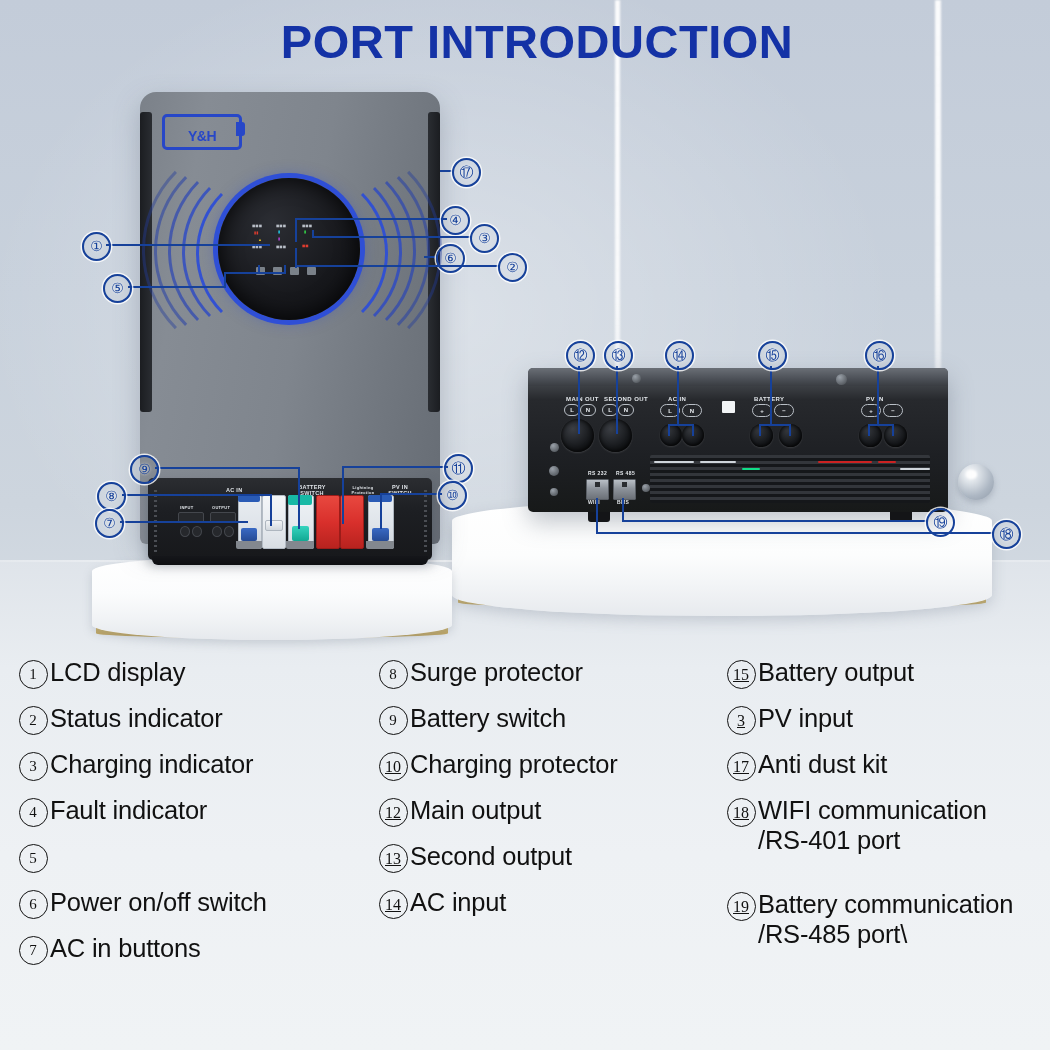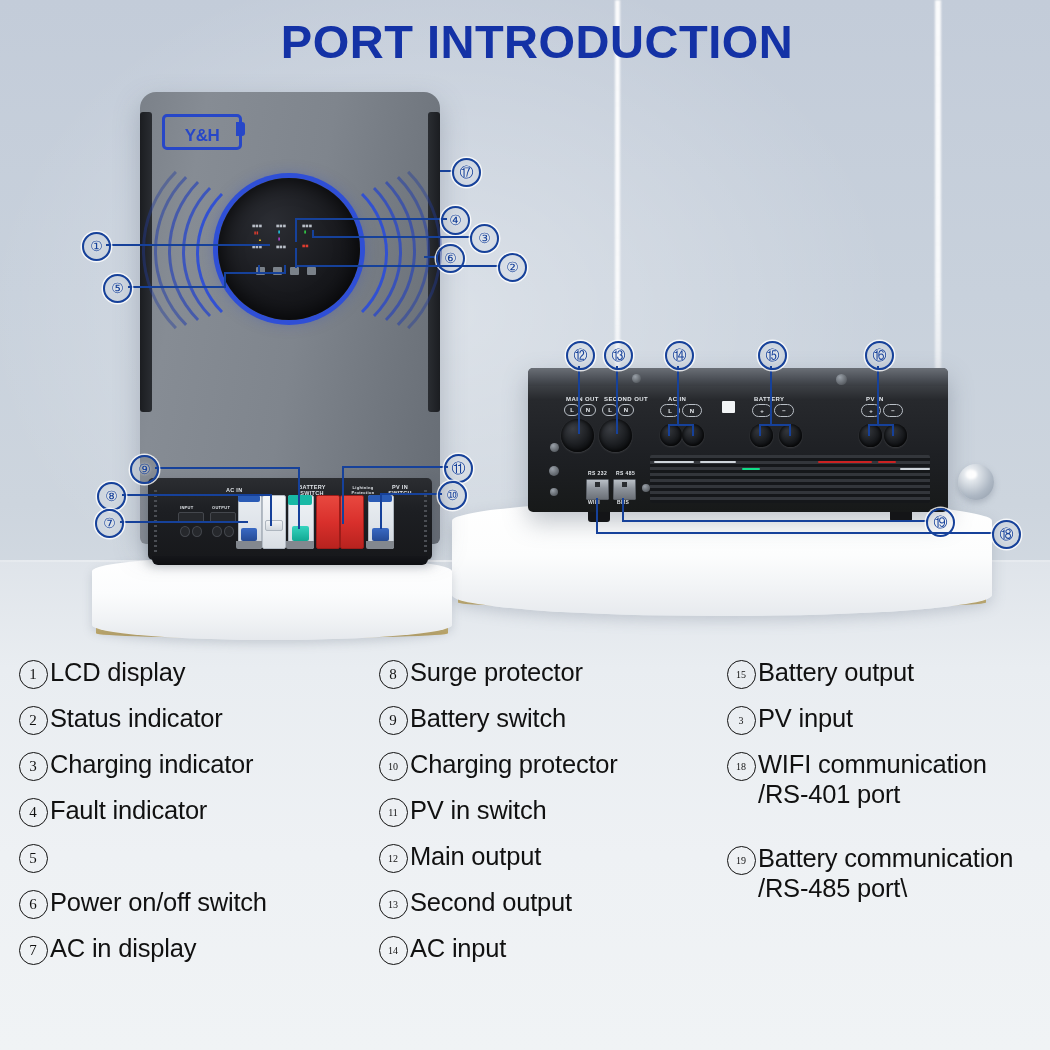--- a/index.html
+++ b/index.html
@@ -56,21 +56,21 @@
       border-radius:16px 16px 6px 6px;
       background:linear-gradient(100deg,#7b8189 0%,#868c94 18%,#7f858d 52%,#71777f 78%,#666c74 100%);
       box-shadow:0 10px 26px rgba(90,100,115,.35);}
   .unit-l-edgeL{position:absolute;left:140px;top:112px;width:12px;height:300px;border-radius:3px;
       background:linear-gradient(90deg,#1b1d21,#2a2d32);}
   .unit-l-edgeR{position:absolute;left:428px;top:112px;width:12px;height:300px;border-radius:3px;
       background:linear-gradient(90deg,#2a2d32,#1b1d21);}
 
   .logo-badge{position:absolute;left:162px;top:114px;width:74px;height:30px;
       border:3px solid #2747c8;border-radius:5px;display:flex;align-items:center;justify-content:center;}
-  .logo-badge span{color:#2747c8;font-size:17px;font-weight:bold;letter-spacing:-.5px;margin-top:8px;}
+  .logo-badge span{color:#2747c8;font-size:14px;font-weight:bold;letter-spacing:-.5px;margin-top:8px;}
   .logo-nub{position:absolute;left:236px;top:122px;width:9px;height:14px;border-radius:0 3px 3px 0;background:#2747c8;}
 
   .ring-out{position:absolute;left:218px;top:178px;width:142px;height:142px;border-radius:50%;
       background:radial-gradient(circle at 38% 32%, #2b2d33 0%, #17181c 58%, #0c0d10 100%);
       box-shadow:0 0 0 5px #2f4fd6, 0 0 16px rgba(40,70,210,.55), inset 0 0 22px rgba(0,0,0,.85);}
   .wave{position:absolute;border-radius:50%;border:3px solid transparent;}
 
   .lcd{position:absolute;left:252px;top:224px;width:76px;height:34px;}
   .lcd-cell{position:absolute;font-size:4px;line-height:1;}
 
@@ -128,21 +128,21 @@
       display:flex;padding:0 16px;box-sizing:border-box;}
   .lcol{flex:1;display:flex;flex-direction:column;padding-top:6px;}
   .lcol.c1{flex:0 0 360px;}
   .lcol.c2{flex:0 0 348px;}
   .lrow{display:flex;align-items:flex-start;margin-bottom:6px;min-height:40px;}
   .lnum{flex:0 0 34px;height:27px;display:flex;align-items:center;justify-content:center;
       margin-top:3px;}
   .lnum b{display:inline-flex;align-items:center;justify-content:center;
       width:27px;height:27px;border-radius:50%;border:1.8px solid #111;
       font-size:15px;font-weight:400;color:#111;font-family:"Liberation Serif", serif;}
-  .lnum b.two{font-size:10px;}
+  .lnum b.two{font-size:16px;text-decoration:underline;}
   .ltext{font-size:25.5px;color:#111;line-height:1.16;font-weight:400;
       letter-spacing:-.2px;white-space:pre-line;}
 </style>
 </head>
 <body>
 
 <div id="stage">
 
   <div class="bg"></div>
   <div class="bg-vignette"></div>
@@ -426,21 +426,21 @@
       <div class="lrow">
         <span class="lnum">
             <b>6</b>
           </span>
         <span class="ltext">Power on/off switch</span>
       </div>
       <div class="lrow">
         <span class="lnum">
             <b>7</b>
           </span>
-        <span class="ltext">AC in display</span>
+        <span class="ltext">AC in buttons</span>
       </div>
     </div>
 
     <div class="lcol c2">
       <div class="lrow">
         <span class="lnum">
             <b>8</b>
           </span>
         <span class="ltext">Surge protector</span>
       </div>
@@ -451,26 +451,20 @@
         <span class="ltext">Battery switch</span>
       </div>
       <div class="lrow">
         <span class="lnum">
             <b class="two">10</b>
           </span>
         <span class="ltext">Charging protector</span>
       </div>
       <div class="lrow">
         <span class="lnum">
-            <b class="two">11</b>
-          </span>
-        <span class="ltext">PV in switch</span>
-      </div>
-      <div class="lrow">
-        <span class="lnum">
             <b class="two">12</b>
           </span>
         <span class="ltext">Main output</span>
       </div>
       <div class="lrow">
         <span class="lnum">
             <b class="two">13</b>
           </span>
         <span class="ltext">Second output</span>
       </div>
@@ -487,20 +481,26 @@
         <span class="lnum">
             <b class="two">15</b>
           </span>
         <span class="ltext">Battery output</span>
       </div>
       <div class="lrow">
         <span class="lnum">
             <b class="two">3</b>
           </span>
         <span class="ltext">PV input</span>
+      </div>
+      <div class="lrow">
+        <span class="lnum">
+            <b class="two">17</b>
+          </span>
+        <span class="ltext">Anti dust kit</span>
       </div>
       <div class="lrow" style="min-height:88px;">
         <span class="lnum">
             <b class="two">18</b>
           </span>
         <span class="ltext">WIFI communication
 /RS-401 port</span>
       </div>
       <div class="lrow" style="min-height:88px;">
         <span class="lnum">

